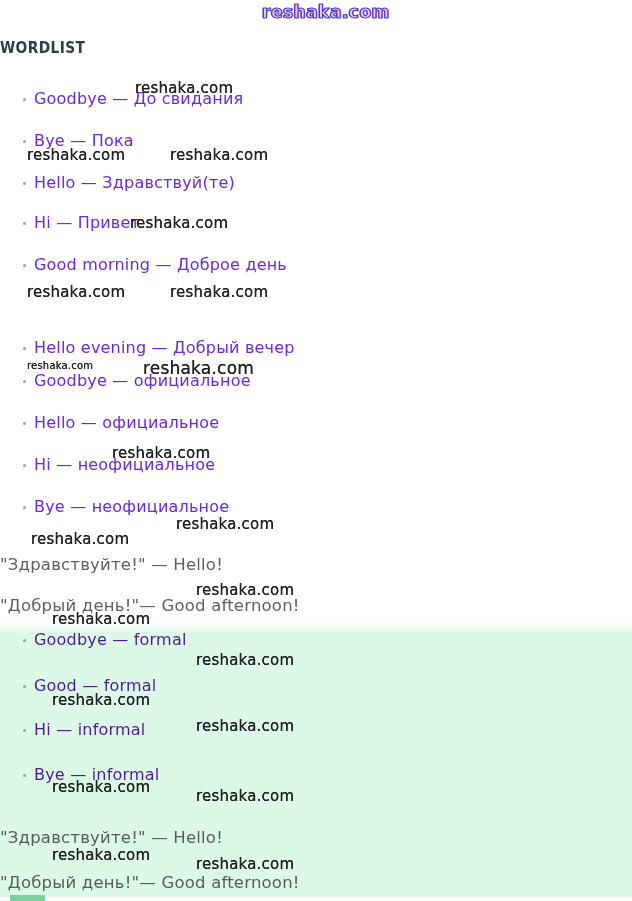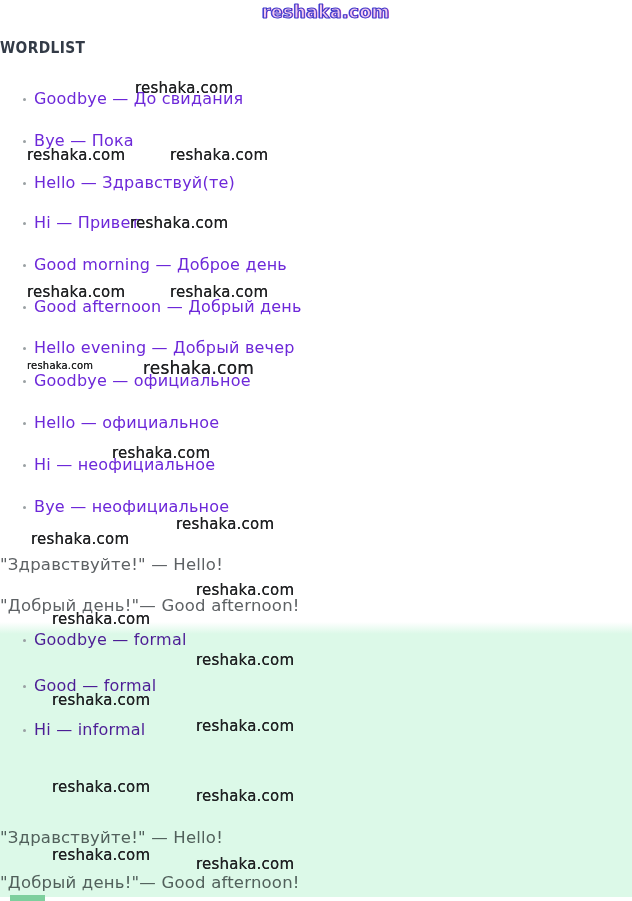--- a/index.html
+++ b/index.html
@@ -71,33 +71,33 @@
 
   <div class="wm wm-top" style="left:262px;top:3px;">reshaka.com</div>
 
   <h1 class="title">WORDLIST</h1>
 
   <div class="item" style="top:89px;"><span class="bullet"></span><span>Goodbye — До свидания</span></div>
   <div class="item" style="top:131px;text-align:right;"><span class="bullet"></span><span>Bye — Пока</span></div>
   <div class="item" style="top:173px;"><span class="bullet"></span><span>Hello — Здравствуй(те)</span></div>
   <div class="item" style="top:213px;"><span class="bullet"></span><span>Hi — Привет</span></div>
   <div class="item" style="top:255px;"><span class="bullet"></span><span>Good morning — Доброе день</span></div>
-  <div class="item" style="top:297px;"><span class="bullet"></span><span>Good afternoon — Добрый день</span></div>
   <div class="item" style="top:338px;"><span class="bullet"></span><span>Hello evening — Добрый вечер</span></div>
   <div class="item" style="top:371px;"><span class="bullet"></span><span>Goodbye — официальное</span></div>
   <div class="item" style="top:413px;"><span class="bullet"></span><span>Hello — официальное</span></div>
   <div class="item" style="top:497px;"><span class="bullet"></span><span>Bye — неофициальное</span></div>
   <div class="item" style="top:455px;"><span class="bullet"></span><span>Hi — неофициальное</span></div>
 
   <div class="quote" style="top:555px;">"Здравствуйте!" — Hello!</div>
   <div class="quote" style="top:596px;">"Добрый день!"— Good afternoon!</div>
 
   <div class="item g-item" style="top:630px;"><span class="bullet"></span><span>Goodbye — formal</span></div>
   <div class="item g-item" style="top:676px;"><span class="bullet"></span><span>Good — formal</span></div>
   <div class="item g-item" style="top:720px;"><span class="bullet"></span><span>Hi — informal</span></div>
+  <div class="item g-item" style="top:765px;"><span class="bullet"></span><span>Bye — informal</span></div>
 
   <div class="quote g-quote" style="top:828px;">"Здравствуйте!" — Hello!</div>
   <div class="quote g-quote" style="top:873px;">"Добрый день!"— Good afternoon!</div>
 
   <div class="wm" style="left:135px;top:79px;">reshaka.com</div>
   <div class="wm" style="left:27px;top:146px;">reshaka.com</div>
   <div class="wm" style="left:170px;top:146px;">reshaka.com</div>
   <div class="wm" style="left:130px;top:214px;">reshaka.com</div>
   <div class="wm" style="left:27px;top:283px;">reshaka.com</div>
   <div class="wm" style="left:170px;top:283px;">reshaka.com</div>

